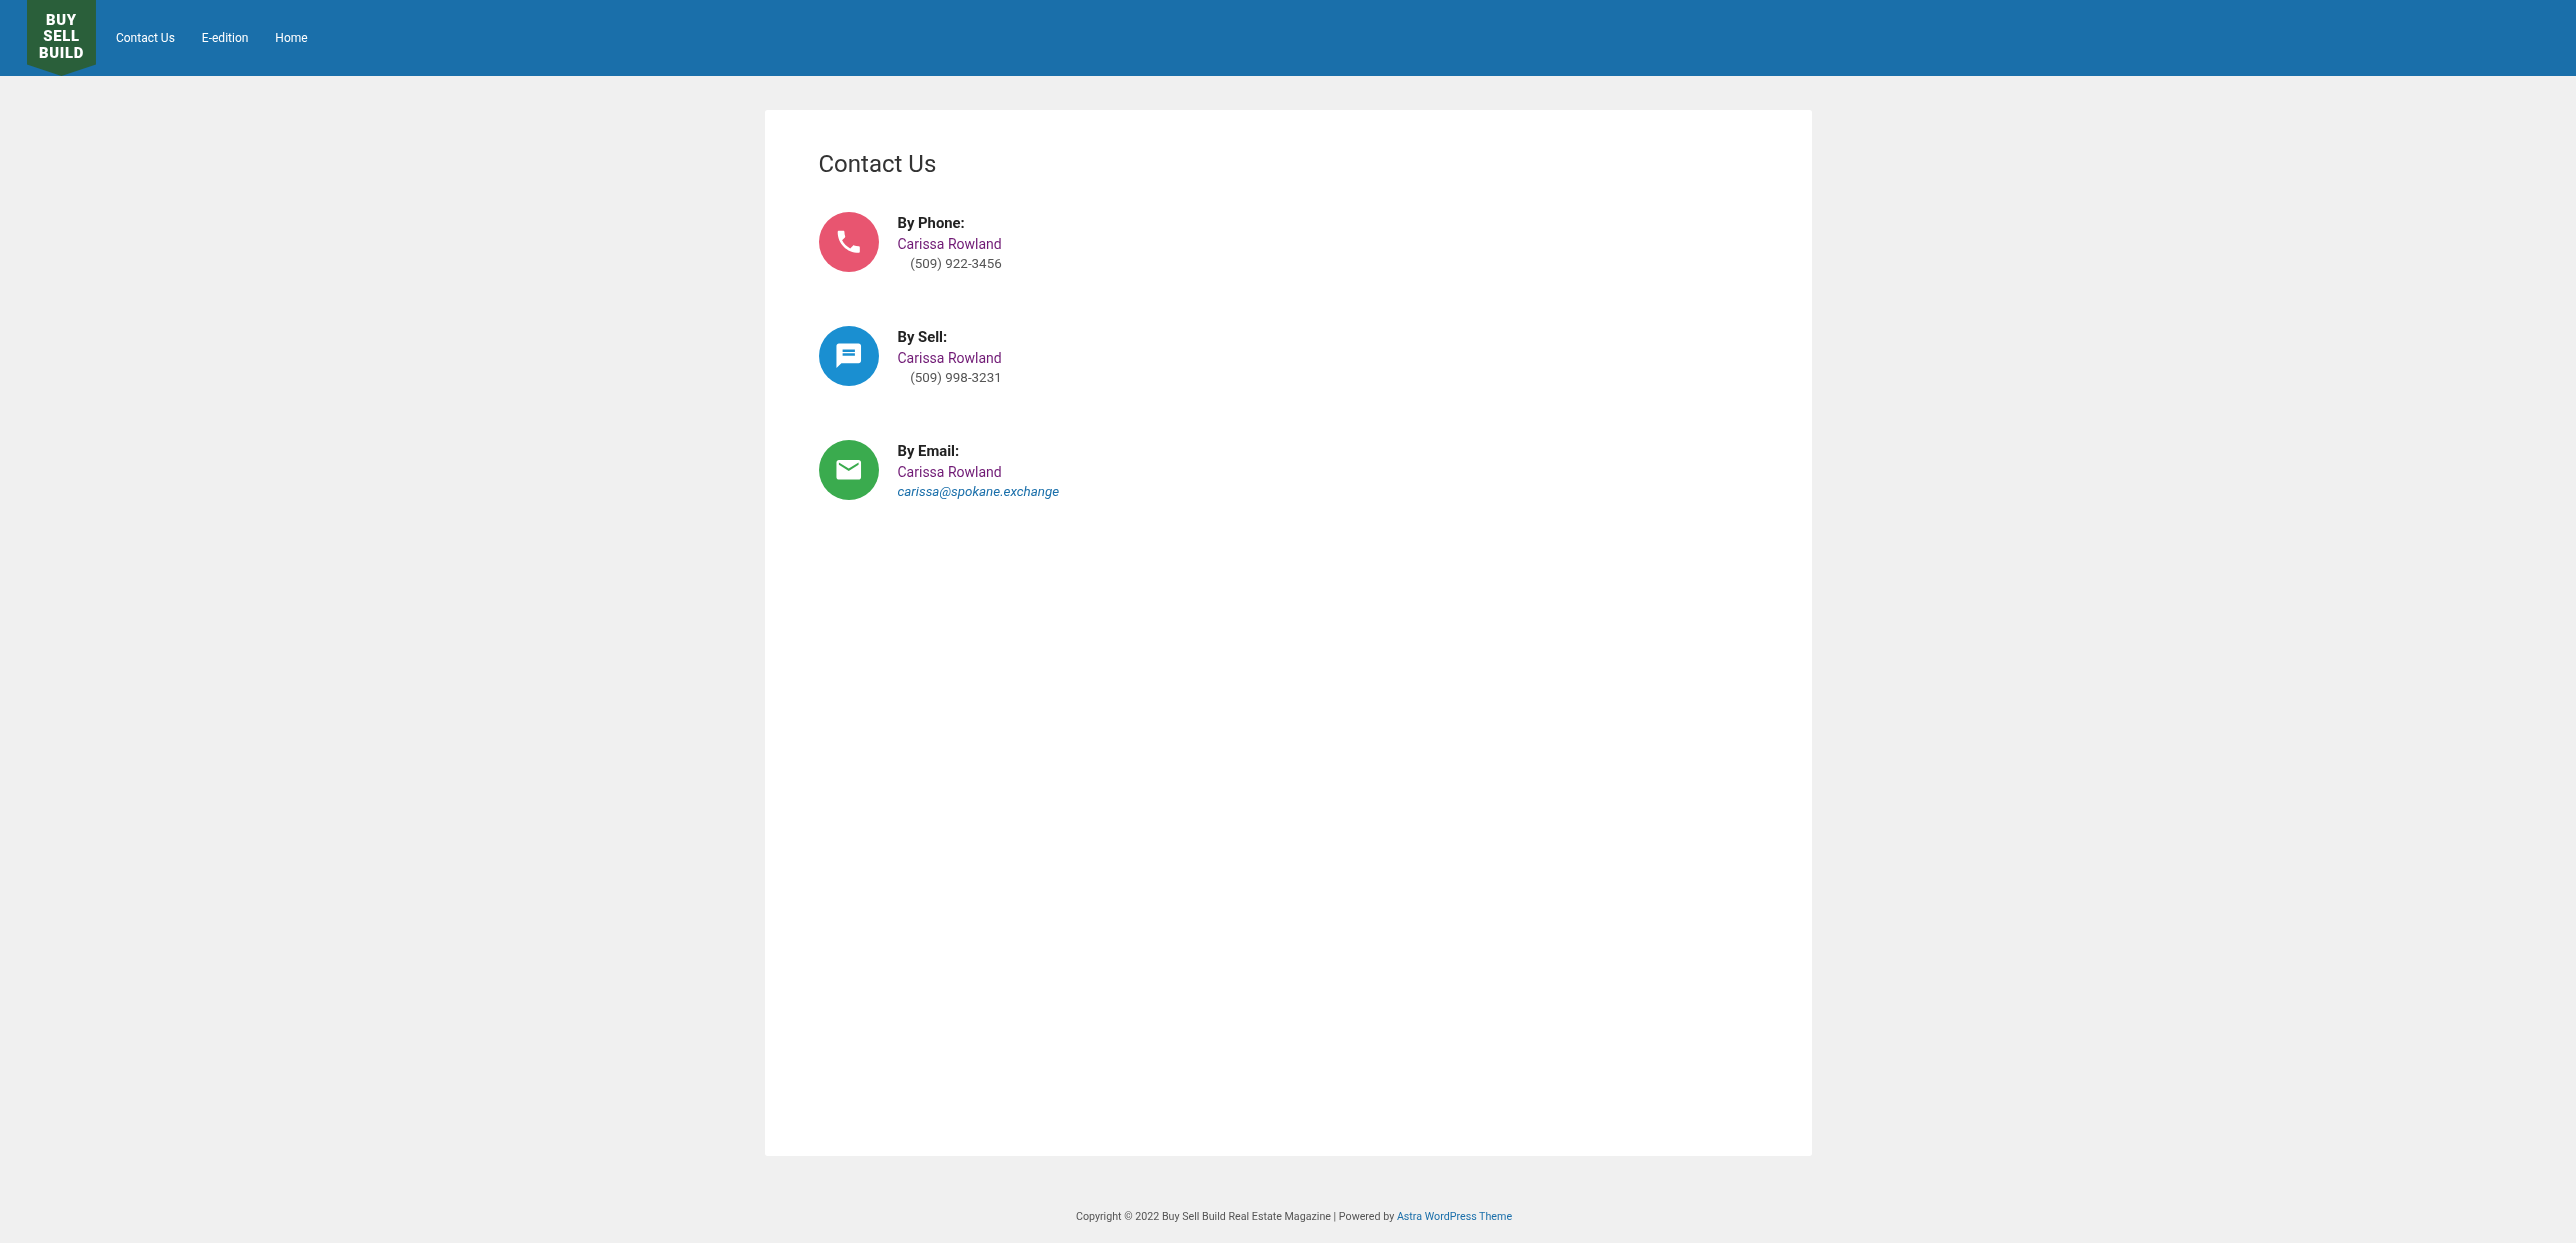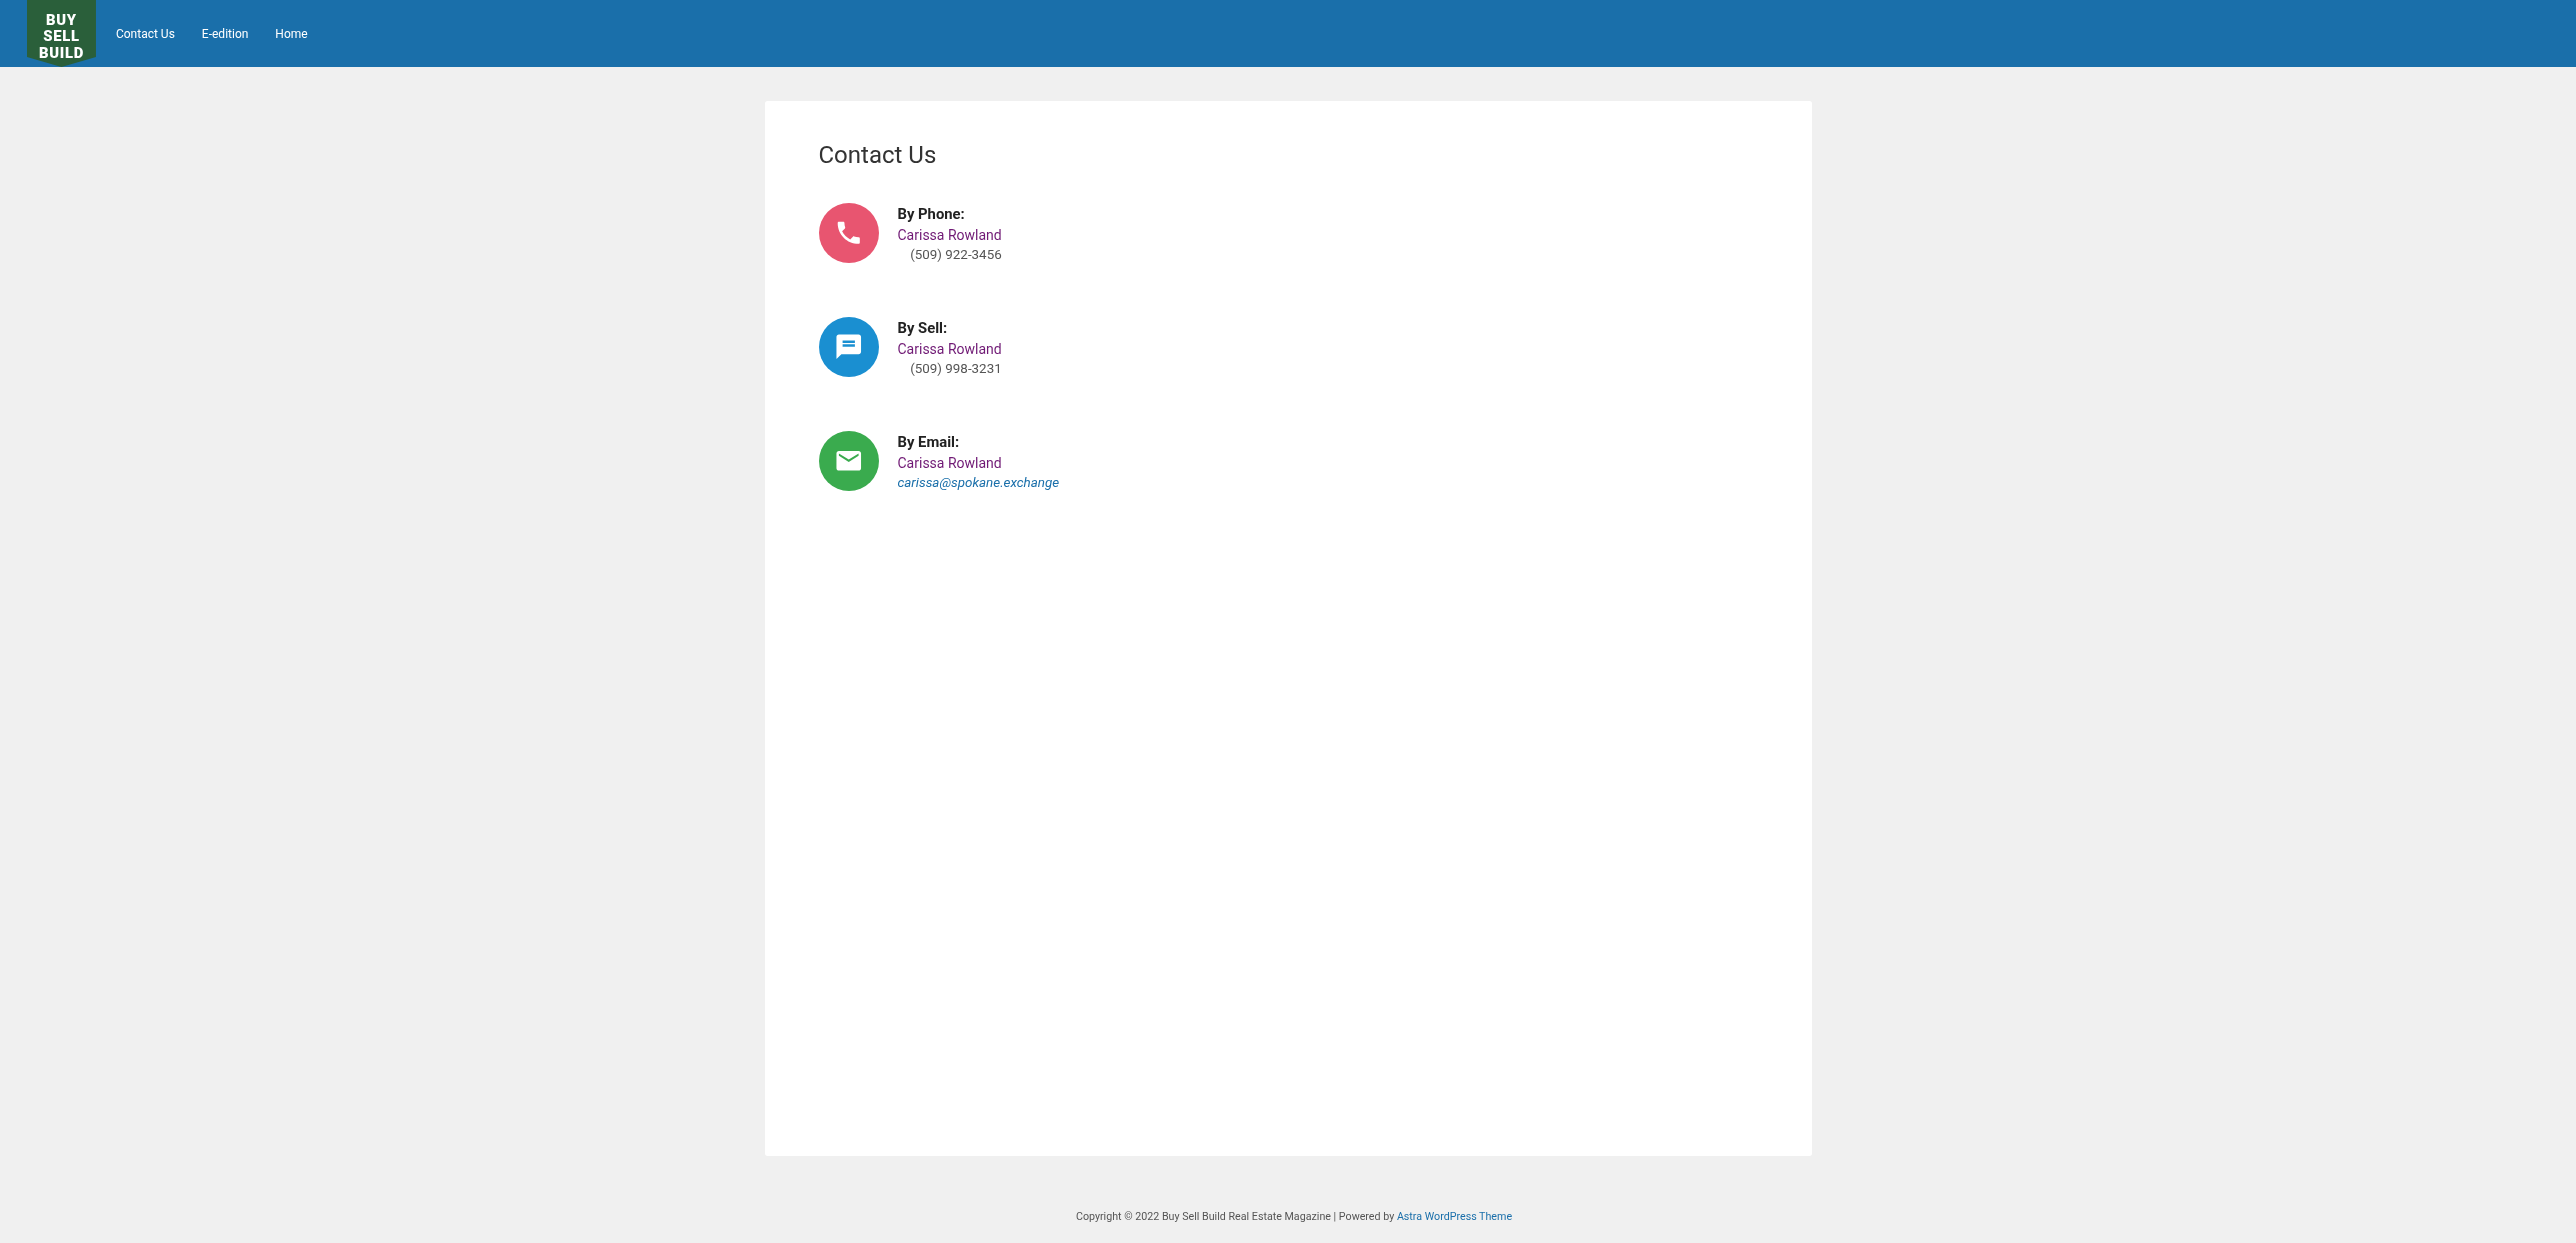--- a/index.html
+++ b/index.html
@@ -10,21 +10,21 @@
       display: flex;
       flex-direction: column;
     }
 
     
     header {
       background: #1a6faa;
       display: flex;
       align-items: center;
       padding: 0 27px;
-      height: 67px;
+      height: 76px;
       position: relative;
     }
     .logo-badge {
       background: #2a5f3a;
       color: white;
       font-weight: 900;
       font-size: 14.8px;
       line-height: 1.1;
       text-align: center;
       padding: 9.4px 12px 16px;

